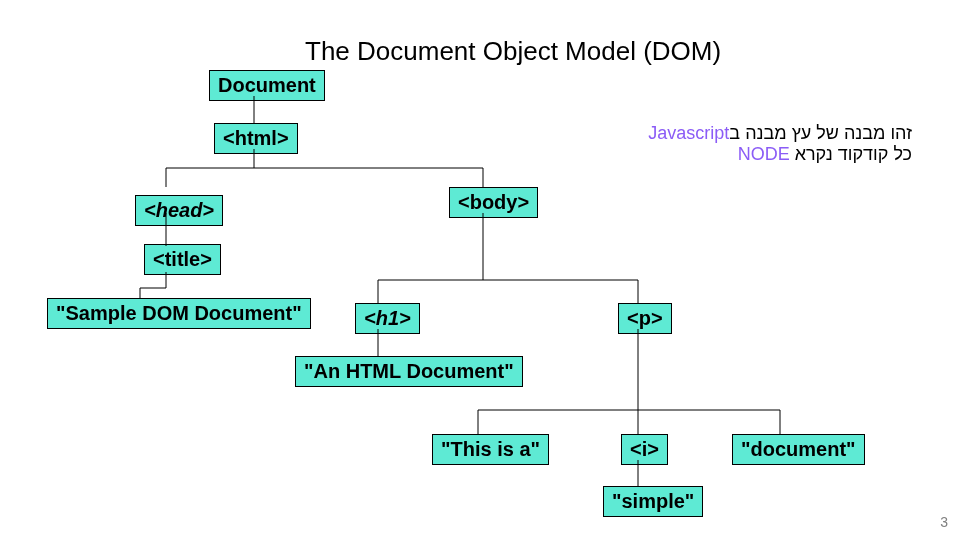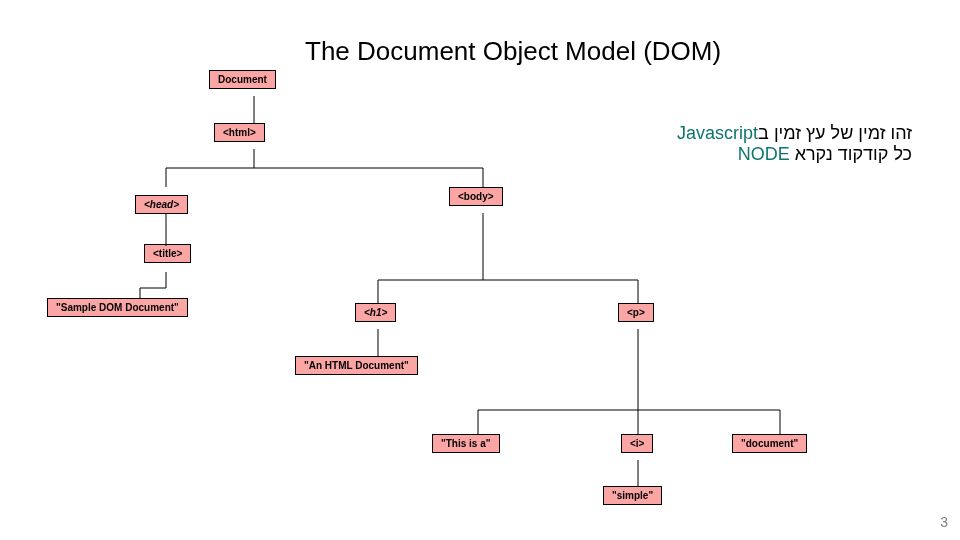--- a/index.html
+++ b/index.html
@@ -13,38 +13,38 @@
     position: relative;
   }
   .title {
     position: absolute;
     font-family: "Segoe UI Light", "Segoe UI", Arial, sans-serif;
     font-weight: 300;
     color: #000;
   }
   .node {
     position: absolute;
-    background: #fca5a5;
+    background: #5eead4;
     border: 1px solid #000;
     font-family: Arial, sans-serif;
     font-weight: bold;
-    font-size: 10px;
+    font-size: 20px;
     color: #000;
     padding: 3px 8px;
     white-space: nowrap;
     text-align: center;
   }
   .caption {
     position: absolute;
     text-align: right;
     direction: rtl;
     font-family: Arial, sans-serif;
     font-size: 18px;
   }
-  .caption .hl { color: #0f766e; }
+  .caption .hl { color: #8b5cf6; }
   .slide-num {
     position: absolute;
     right: 12px;
     bottom: 10px;
     font-size: 14px;
     color: #808080;
     font-family: Arial, sans-serif;
   }
   svg.connectors {
     position: absolute;
@@ -57,21 +57,21 @@
     stroke-width: 1;
   }
 </style>
 </head>
 <body>
 
 <div class="title" style="left:305px; top:36px; font-size:26px;">The Document Object Model (DOM)</div>
 
 <div class="caption" style="right:48px; top:123px; width:320px;">
   <div>
-    <span>זהו זמין של עץ זמין ב</span><span class="hl">Javascript</span>
+    <span>זהו מבנה של עץ מבנה ב</span><span class="hl">Javascript</span>
   </div>
   <div>
     <span>כל קודקוד נקרא </span><span class="hl">NODE</span>
   </div>
 </div>
 
 <div class="node" style="left:209px; top:70px;">Document</div>
 
 <div class="node" style="left:214px; top:123px;">&lt;html&gt;</div>
 

